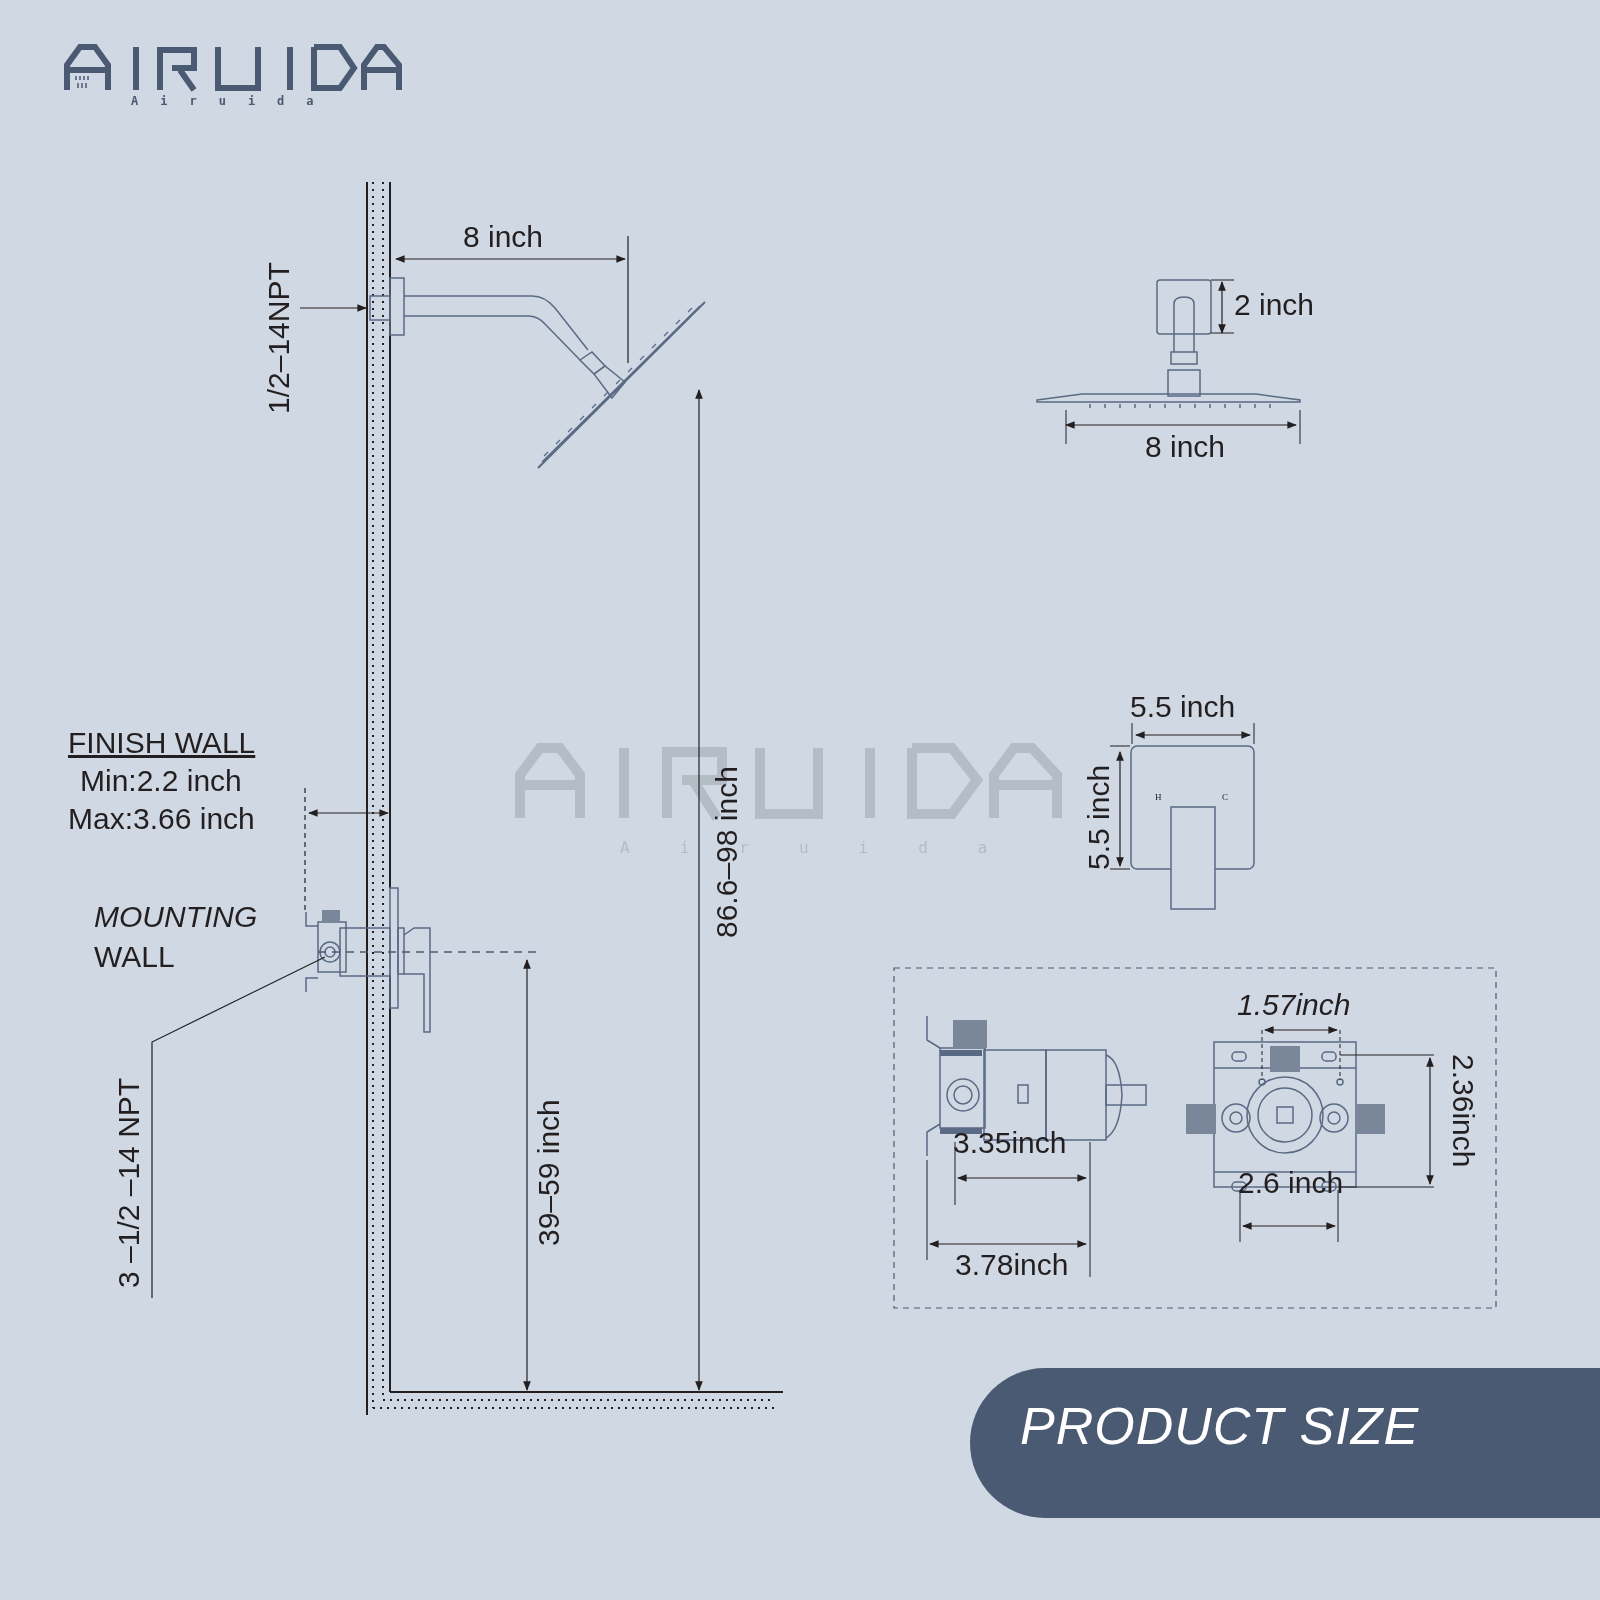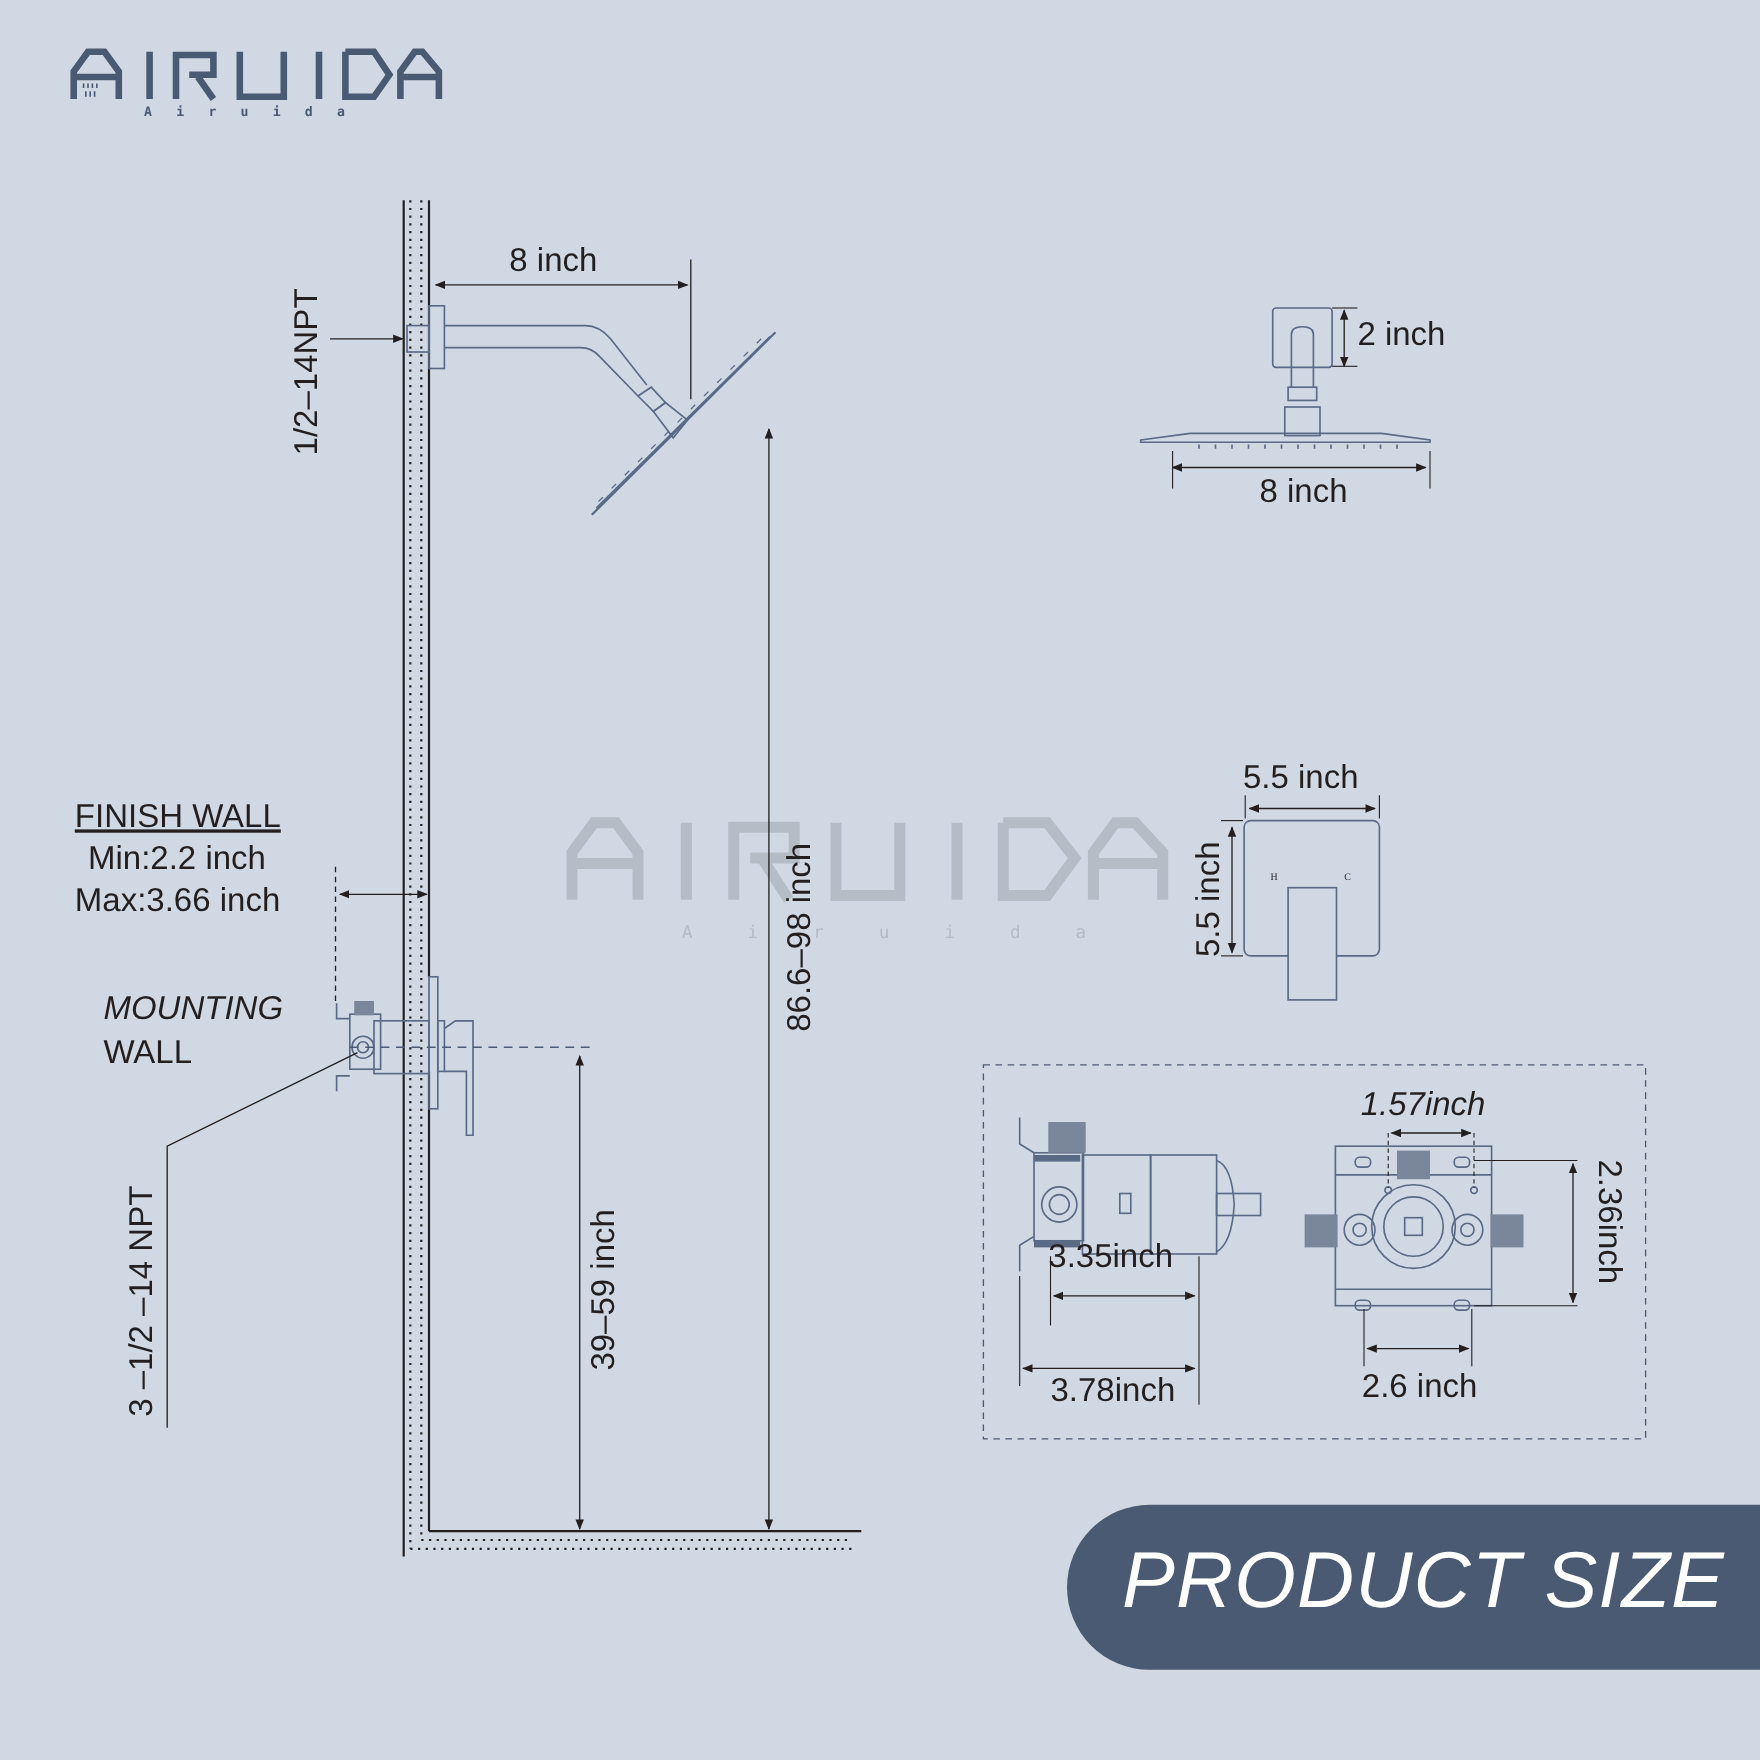--- a/index.html
+++ b/index.html
@@ -3,21 +3,21 @@
 <meta charset="utf-8">
 <style>
   html,body{margin:0;padding:0;}
   body{width:1600px;height:1600px;background:#d0d9e3;position:relative;overflow:hidden;font-family:"Liberation Sans",sans-serif;color:#231f20;}
   .abs{position:absolute;}
   svg{position:absolute;left:0;top:0;}
   .lbl{position:absolute;font-size:30px;color:#231f20;white-space:nowrap;line-height:1;}
   .vt{transform-origin:left top;transform:rotate(-90deg);}
   .vt90{transform-origin:left top;transform:rotate(90deg);}
   .banner{position:absolute;left:970px;top:1368px;width:660px;height:150px;background:#4b5a73;border-radius:75px 0 0 75px;}
-  .banner span{position:absolute;left:50px;top:28px;font-size:72px;font-style:italic;color:#ffffff;letter-spacing:1px;font-weight:300;}
+  .banner span{position:absolute;left:50px;top:28px;font-size:52px;font-style:italic;color:#ffffff;letter-spacing:1px;font-weight:300;}
   .logo-sub{position:absolute;font-family:"DejaVu Sans Mono",monospace;font-weight:bold;color:#4b5a73;font-size:12px;letter-spacing:22px;}
   .wm-sub{position:absolute;font-family:"DejaVu Sans Mono",monospace;color:#b4bcc6;font-size:16px;letter-spacing:50px;}
 </style>
 </head>
 <body>
 
 <div class="abs" style="left:62px;top:40px;width:350px;height:70px;">
   <svg width="350" height="70" viewBox="0 0 350 70">
     <g fill="none" stroke="#4b5a73" stroke-width="6">
 
@@ -216,17 +216,17 @@
 
 <div class="lbl" style="left:1130px;top:692px;">5.5 inch</div>
 <div class="lbl vt" style="left:1084px;top:870px;">5.5 inch</div>
 <div class="abs" style="left:1155px;top:792px;font-family:'Liberation Serif',serif;font-size:9px;">H</div>
 <div class="abs" style="left:1222px;top:792px;font-family:'Liberation Serif',serif;font-size:9px;">C</div>
 
 <div class="lbl" style="left:953px;top:1128px;">3.35inch</div>
 <div class="lbl" style="left:955px;top:1250px;">3.78inch</div>
 <div class="lbl" style="left:1237px;top:990px;font-style:italic;">1.57inch</div>
 <div class="lbl vt90" style="left:1478px;top:1054px;">2.36inch</div>
-<div class="lbl" style="left:1238px;top:1246px;text-align:center;">2.6 inch</div>
+<div class="lbl" style="left:1238px;top:1168px;text-align:center;">2.6 inch</div>
 
 <div class="banner">
   <span>PRODUCT SIZE</span>
 </div>
 
 </body></html>

